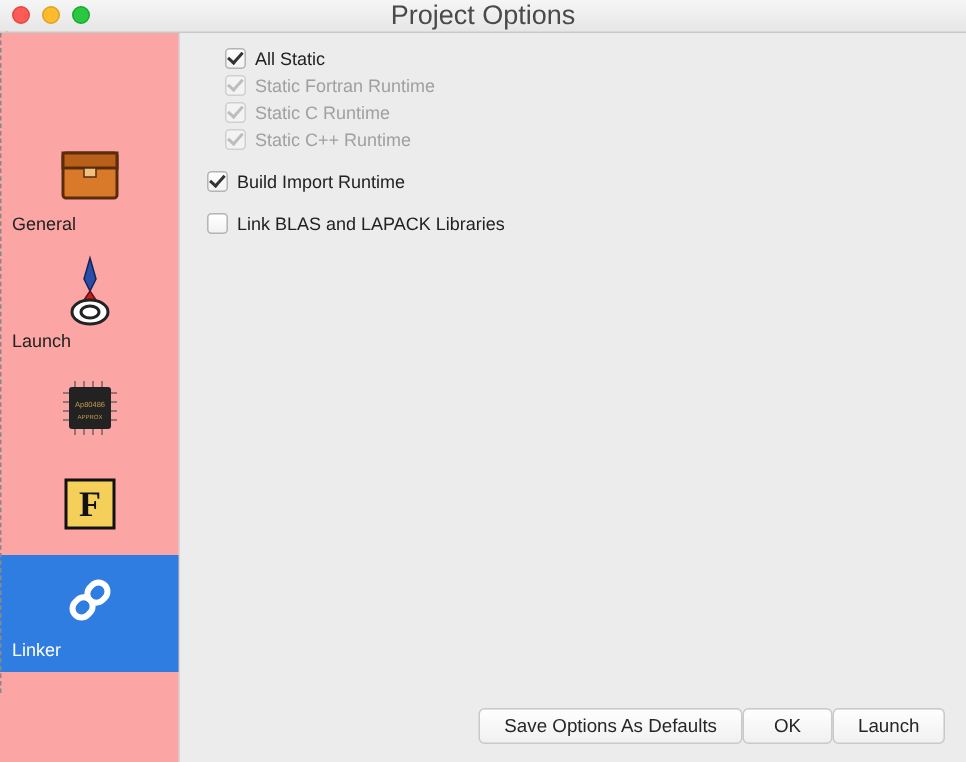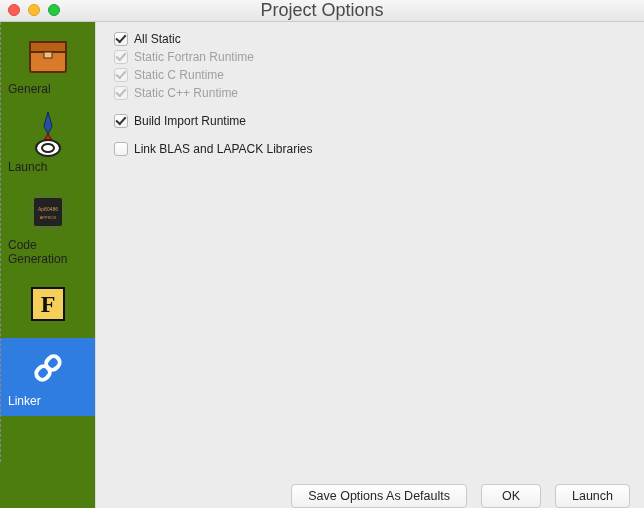--- a/index.html
+++ b/index.html
@@ -48,28 +48,29 @@
   }
 
   .content {
     display: flex;
     height: calc(100% - 22px);
     position: relative;
     z-index: 4;
   }
 
   .sidebar {
-    width: 96px;
-    background: #4d7c0f;
+    width: 120px;
+    background: #fca5a5;
     border-right: 1px solid #d7d7d7;
     padding-top: 4px;
     display: flex;
     flex-direction: column;
     gap: 0;
     position: relative;
+    justify-content: center;
   }
   .sidebar::before {
     
     content:"";
     position:absolute;
     left:0; top:0; bottom:46px;
     border-left:1px dashed #888;
   }
   .sb-item {
     width: 100%;
@@ -103,21 +104,21 @@
     font-size: 12px;
     color: #303030;
     margin-bottom: 4px;
   }
   .checkrow {
     display: flex;
     align-items: center;
     gap: 6px;
     margin: 2px 0 4px 0;
   }
-  .checkrow.ind1 { margin-left: 4px; align-items: center; }
+  .checkrow.ind1 { margin-left: 16px; align-items: center; }
   .checkrow.ind0 { margin-left: 4px; }
   .cb {
     width: 14px; height: 14px;
     border: 1px solid #b5b5b5;
     border-radius: 3px;
     background: linear-gradient(#fff,#f2f2f2);
     display: inline-flex; align-items:center; justify-content:center;
     font-size: 10px;
     color: #333;
   }
@@ -131,23 +132,23 @@
   .cb.disabled { border-color: #cfcfcf; background: #f3f3f3; }
   .cb.disabled.checked::before { border-color: #bdbdbd; }
   .cb-label { font-size: 12px; color: #222; }
   .cb-label.disabled { color: #a0a0a0; }
 
   .spacer { height: 8px; }
 
   .button-bar {
     position: absolute;
     right: 14px;
-    bottom: 0;
-    display: flex;
-    gap: 14px;
+    bottom: 12px;
+    display: flex;
+    gap: 0;
   }
   .btn {
     background: linear-gradient(#fefefe,#f1f1f1);
     border: 1px solid #c9c9c9;
     border-radius: 4px;
     padding: 4px 16px;
     font-size: 12.5px;
     color: #262626;
     min-width: 60px;
     text-align:center;
@@ -214,21 +215,20 @@
               <line x1="18" y1="4" x2="18" y2="8"></line>
             <line x1="24" y1="4" x2="24" y2="8"></line>
               <line x1="30" y1="4" x2="30" y2="8"></line>
             <line x1="12" y1="36" x2="12" y2="40"></line>
               <line x1="18" y1="36" x2="18" y2="40"></line>
             <line x1="24" y1="36" x2="24" y2="40"></line>
               <line x1="30" y1="36" x2="30" y2="40"></line>
           </g>
         </svg>
       </div>
-      <div class="lbl">Code Generation</div>
     </div>
 
     <div class="sb-item">
       <div class="iconwrap">
         <svg width="44" height="44" viewBox="0 0 44 44">
           <rect x="6" y="6" width="32" height="32" fill="#f4cf5a" stroke="#111" stroke-width="2"></rect>
           <text x="22" y="30" font-family="Georgia,serif" font-size="24" font-weight="bold" fill="#111" text-anchor="middle">F</text>
         </svg>
       </div>
     </div>

